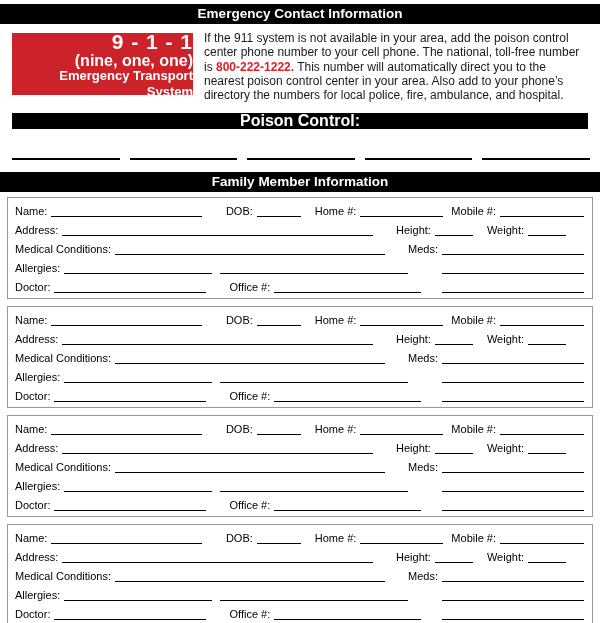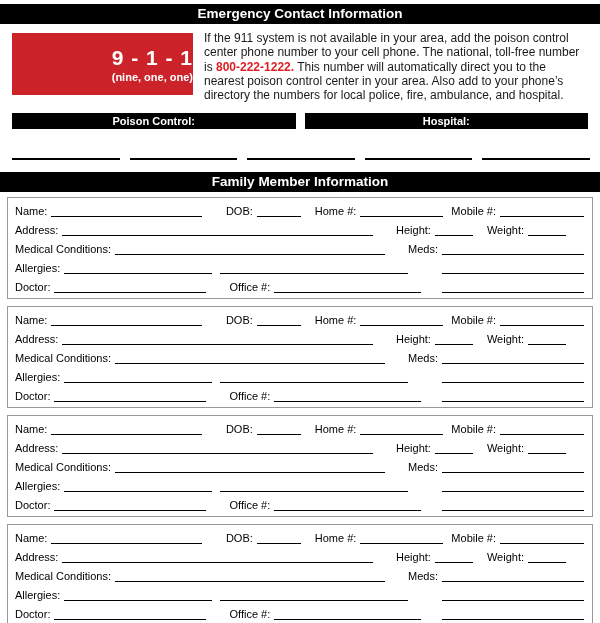--- a/index.html
+++ b/index.html
@@ -22,32 +22,32 @@
   }
   
   .intro{display:flex;gap:11px;margin:7px 8px 0 12px;}
   .nine11-box{
     width:181px;height:62px;flex:0 0 181px;margin-top:2px;
     background:var(--red-box);color:#fff;text-align:right;
     display:flex;flex-direction:column;justify-content:center;
     padding-top:2px;
   }
   .nine11-number{font-size:21px;font-weight:bold;letter-spacing:1px;line-height:24px;}
-  .nine11-sub{font-size:11px;font-weight:bold;line-height:14px;}
+  .nine11-sub{font-size:16px;font-weight:bold;line-height:14px;}
   .nine11-caption{font-size:13px;font-weight:bold;line-height:16px;}
   .intro-text{
     flex:1;font-size:12px;line-height:14.3px;color:#1a1a1a;
     padding-right:4px;
   }
   .phone-red{color:var(--phone-red);font-weight:bold;}
   
   .contact-row{display:flex;gap:9px;margin:11px 12px 0 12px;}
   .contact-label{
     flex:1;height:16px;line-height:16px;background:var(--bar-black);
-    color:#fff;font-weight:bold;font-size:11px;text-align:center;
+    color:#fff;font-weight:bold;font-size:16px;text-align:center;
   }
   .contact-lines{display:flex;gap:10px;margin:0 10px 0 12px;height:31px;align-items:flex-end;}
   .contact-lines .blank{flex:1;border-bottom:2px solid #000;height:4px;}
   .family-bar{margin-top:12px;text-align:center;}
   
   .members{margin:5px 7px 0 7px;}
   .member-box{
     height:102px;border:1px solid var(--box-border);
     margin-bottom:7px;padding:3px 8px 0 7px;background:#fff;
   }
@@ -67,27 +67,27 @@
 </style>
 </head>
 <body>
 
 <div class="title-bar">Emergency Contact Information</div>
 
 <div class="intro">
   <div class="nine11-box">
     <div class="nine11-number">9 - 1 - 1</div>
     <div class="nine11-sub">(nine, one, one)</div>
+    <div class="nine11-caption">Emergency Transport System</div>
   </div>
   <p class="intro-text"><span>If the 911 system is not available in your area, add the poison control center phone number to your cell phone. The national, toll-free number is </span><span class="phone-red">800-222-1222.</span><span> This number will automatically direct you to the nearest poison control center in your area. Also add to your phone’s directory the numbers for local police, fire, ambulance, and hospital.</span></p>
 </div>
 
 <div class="contact-row">
   <div class="contact-label">Poison Control:</div>
-  <div class="contact-label">Hospital:</div>
 </div>
 <div class="contact-lines">
   <span class="blank"></span>
   <span class="blank"></span>
   <span class="blank"></span>
   <span class="blank"></span>
   <span class="blank"></span>
 </div>
 
 <div class="title-bar family-bar">Family Member Information</div>

